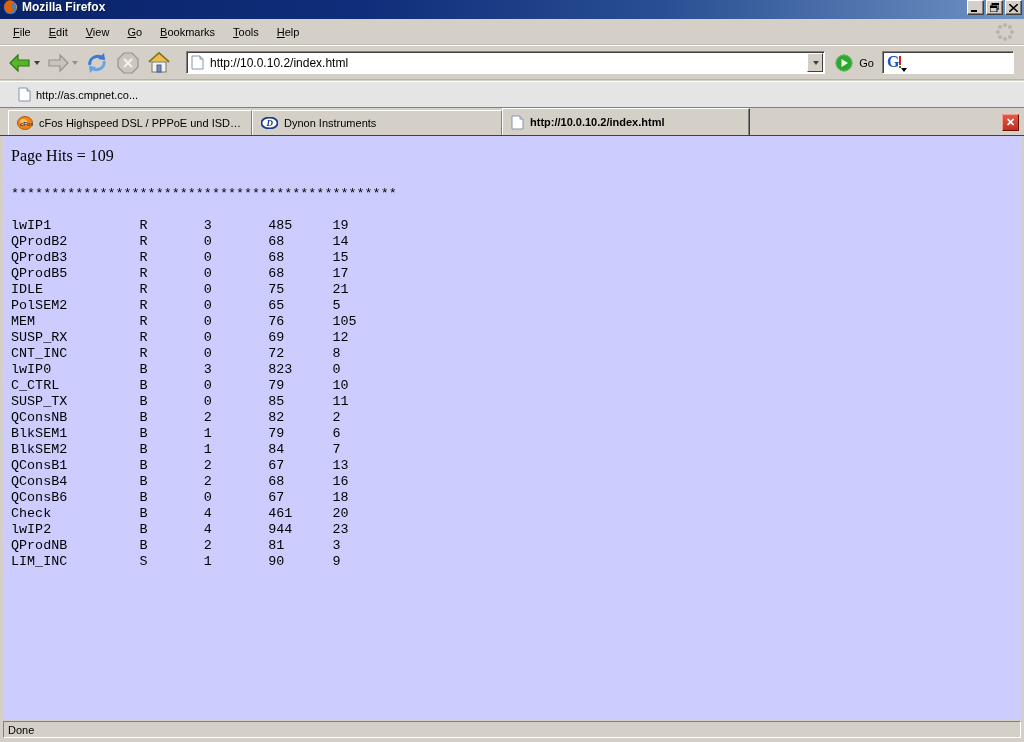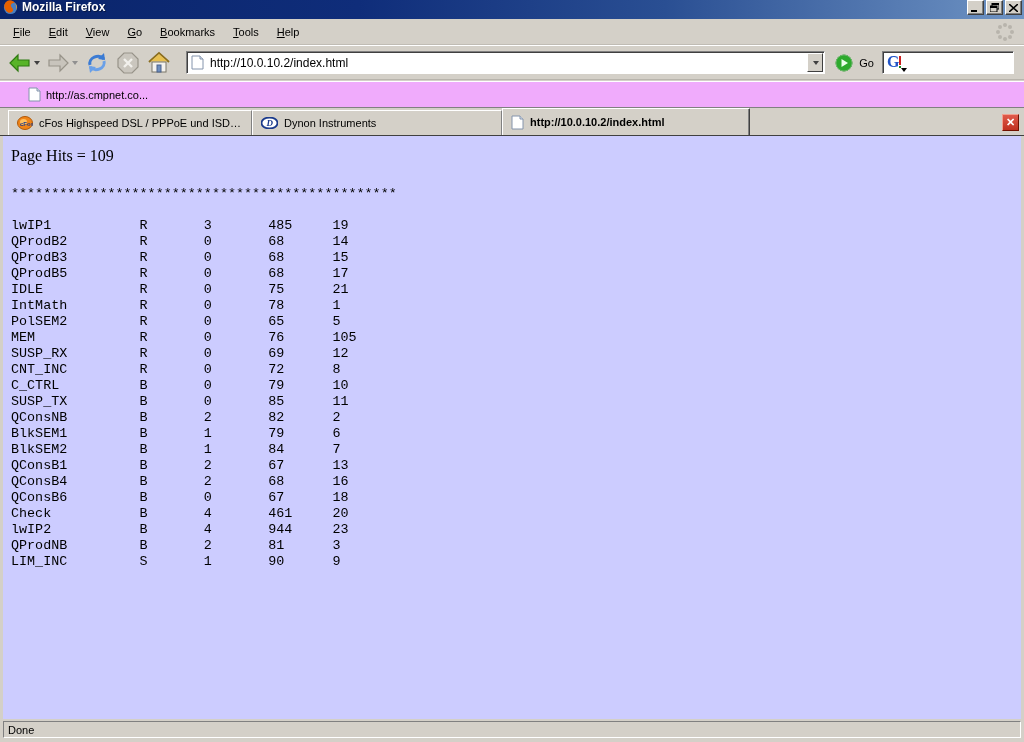--- a/index.html
+++ b/index.html
@@ -70,22 +70,22 @@
   .glogo { position:relative; width:18px; height:16px; font-family:"Liberation Serif",serif; }
   .glogo .g { position:absolute; left:1px; top:-2px; font-size:16px; font-weight:bold; color:#2255c8; }
   .glogo .bar { position:absolute; right:3px; top:1px; width:2px; height:9px; background:#cc2020; }
   .glogo .dot { position:absolute; right:3px; top:11px; width:2px; height:2px; background:#1a8a1a; }
   .glogo .caret { position:absolute; right:-3px; bottom:-1px; width:0; height:0;
     border-left:3px solid transparent; border-right:3px solid transparent; border-top:4px solid #000; }
 
   
   .bookmarksbar {
     position:absolute; left:0; top:81px; width:1024px; height:27px;
-    background:#f0abfc; border-top:1px solid #fff; border-bottom:1px solid #808080;
-    display:flex; align-items:center; padding:0 24px;
+    background:#e5e5e5; border-top:1px solid #fff; border-bottom:1px solid #808080;
+    display:flex; align-items:center; padding:0 14px;
   }
   .bookmark-item { display:flex; align-items:center; font-size:11px; padding:2px 4px; }
   .bookmark-item span.lbl { margin-left:5px; white-space:nowrap; }
 
   
   .tabstrip {
     position:absolute; left:0; top:108px; width:1024px; height:28px;
     background:#d4d0c8; border-bottom:1px solid #404040;
     display:flex; align-items:flex-end; padding:0 0 0 8px;
   }
@@ -305,25 +305,25 @@
   <div class="content">
     <div class="hits">Page Hits = 109</div>
     <div class="mono-line">************************************************</div>
     <div class="blank-line"></div>
     <div>
         <div class="mono-line">lwIP1           R       3       485     19</div>
         <div class="mono-line">QProdB2         R       0       68      14</div>
         <div class="mono-line">QProdB3         R       0       68      15</div>
         <div class="mono-line">QProdB5         R       0       68      17</div>
         <div class="mono-line">IDLE            R       0       75      21</div>
-        <div class="mono-line">IntMath         R       0       78      1</div>
         <div class="mono-line">PolSEM2         R       0       65      5</div>
         <div class="mono-line">MEM             R       0       76      105</div>
         <div class="mono-line">SUSP_RX         R       0       69      12</div>
         <div class="mono-line">CNT_INC         R       0       72      8</div>
+        <div class="mono-line">lwIP0           B       3       823     0</div>
         <div class="mono-line">C_CTRL          B       0       79      10</div>
         <div class="mono-line">SUSP_TX         B       0       85      11</div>
         <div class="mono-line">QConsNB         B       2       82      2</div>
         <div class="mono-line">BlkSEM1         B       1       79      6</div>
         <div class="mono-line">BlkSEM2         B       1       84      7</div>
         <div class="mono-line">QConsB1         B       2       67      13</div>
         <div class="mono-line">QConsB4         B       2       68      16</div>
         <div class="mono-line">QConsB6         B       0       67      18</div>
         <div class="mono-line">Check           B       4       461     20</div>
         <div class="mono-line">lwIP2           B       4       944     23</div>

